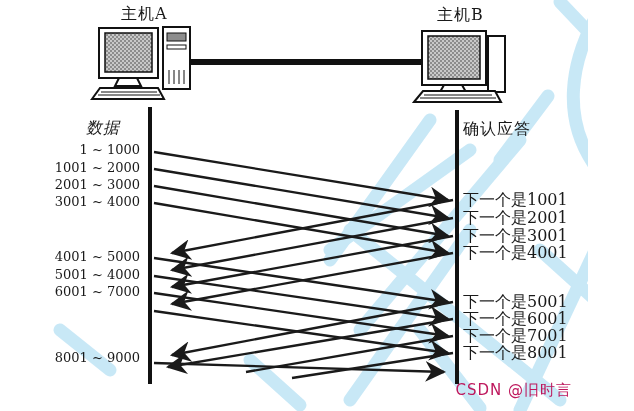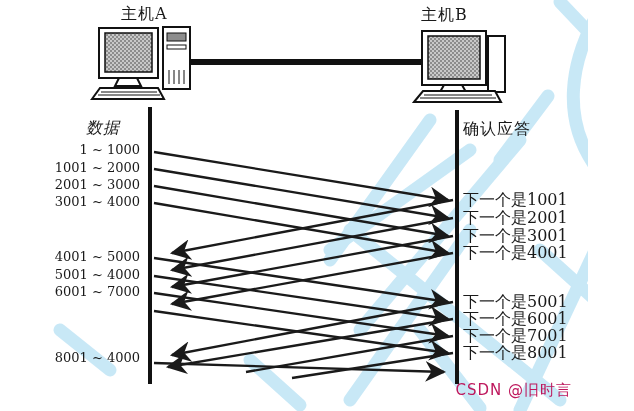--- a/index.html
+++ b/index.html
@@ -104,31 +104,31 @@
       <line x1="453" y1="236" x2="172" y2="287" marker-end="url(#arR)"></line>
       <line x1="453" y1="253" x2="172" y2="304" marker-end="url(#arR)"></line>
       <line x1="453" y1="302" x2="172" y2="355" marker-end="url(#arR)"></line>
       <line x1="453" y1="319" x2="168" y2="367" marker-end="url(#arR)"></line>
       <line x1="453" y1="336" x2="246" y2="372"></line>
       <line x1="453" y1="353" x2="292" y2="378"></line>
     </g>
   </svg>
 
   <div class="abs host-label" style="left:121px;top:4px;">主机A</div>
-  <div class="abs host-label" style="left:421px;top:5px;">主机B</div>
+  <div class="abs host-label" style="left:437px;top:5px;">主机B</div>
 
   <div class="abs col-header" style="left:86px;top:118px;font-style:italic;">数据</div>
   <div class="col-left-item" style="top:141px;">1 ~ 1000</div>
   <div class="col-left-item" style="top:159px;">1001 ~ 2000</div>
   <div class="col-left-item" style="top:176px;">2001 ~ 3000</div>
   <div class="col-left-item" style="top:193px;">3001 ~ 4000</div>
   <div class="col-left-item" style="top:248px;">4001 ~ 5000</div>
   <div class="col-left-item" style="top:266px;">5001 ~ 4000</div>
   <div class="col-left-item" style="top:283px;">6001 ~ 7000</div>
-  <div class="col-left-item" style="top:349px;">8001 ~ 4000</div>
+  <div class="col-left-item" style="top:349px;">8001 ~ 9000</div>
 
   <div class="abs col-header" style="left:463px;top:119px;">确认应答</div>
   <div class="col-right-item" style="top:191px;">下一个是1001</div>
   <div class="col-right-item" style="top:209px;">下一个是2001</div>
   <div class="col-right-item" style="top:227px;">下一个是3001</div>
   <div class="col-right-item" style="top:244px;">下一个是4001</div>
   <div class="col-right-item" style="top:293px;">下一个是5001</div>
   <div class="col-right-item" style="top:310px;">下一个是6001</div>
   <div class="col-right-item" style="top:327px;">下一个是7001</div>
   <div class="col-right-item" style="top:344px;">下一个是8001</div>

